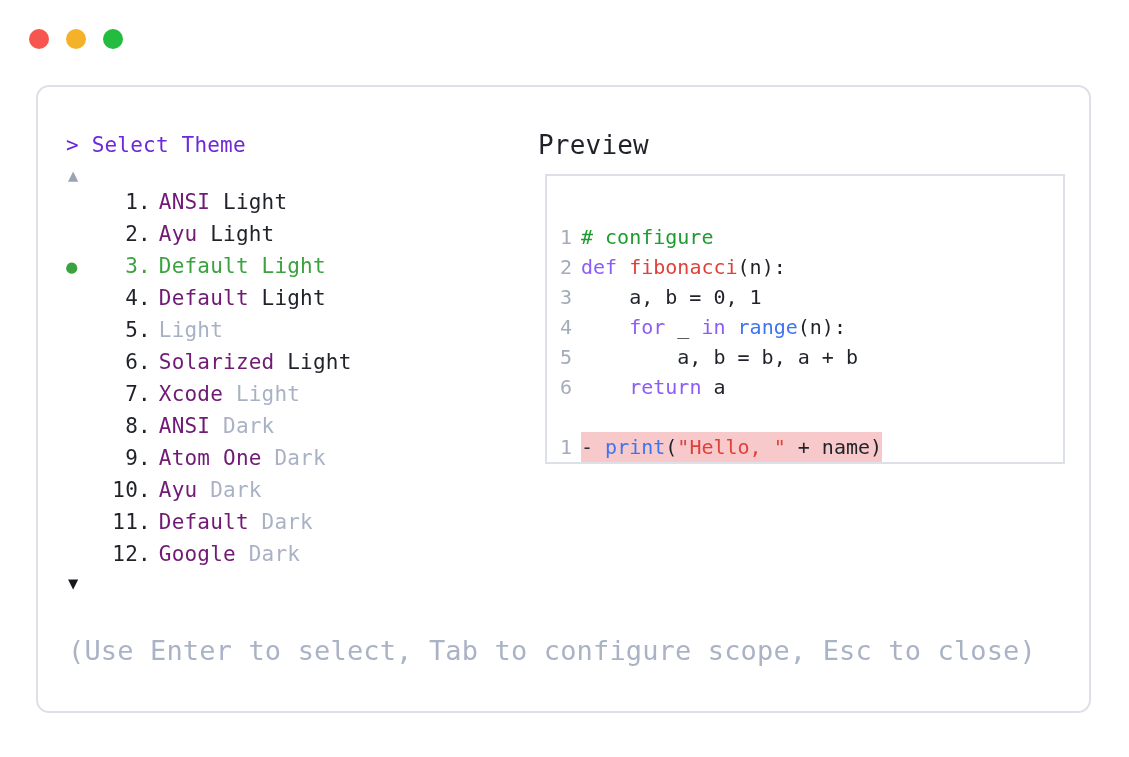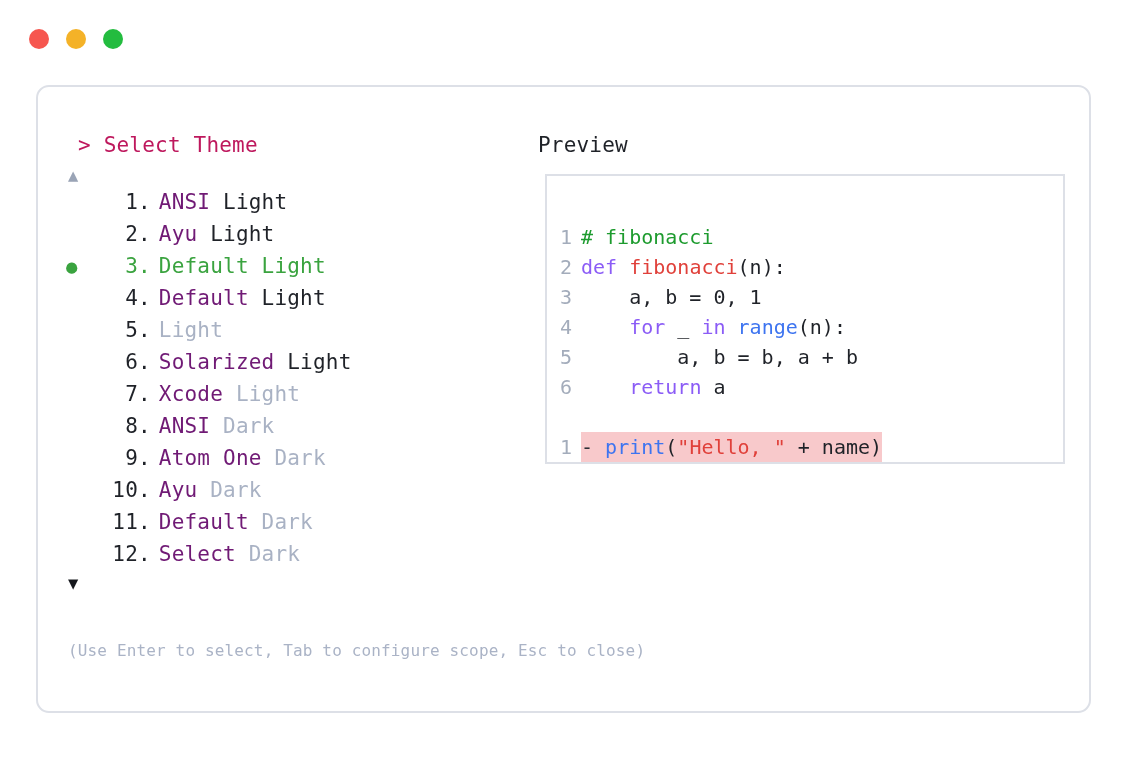--- a/index.html
+++ b/index.html
@@ -58,24 +58,23 @@
   
   .picker {
     position: absolute;
     left: 28px;
     top: 45px;
     width: 460px;
   }
   .prompt-line {
     font-size: 21px;
     line-height: 26px;
-    color: #be185d;
+    color: #6d28d9;
     letter-spacing: 0.2px;
     white-space: pre;
-    margin-left: 12px;
   }
   .scroll-arrow {
     font-size: 17px;
     line-height: 22px;
     margin-top: 6px;
     margin-left: 2px;
     height: 22px;
     user-select: none;
   }
   .scroll-arrow.up   { color: #9aa4b6; }
@@ -115,33 +114,33 @@
   .label-sub.muted { color: #a9b2c4; }
   .theme-item.selected .idx,
   .theme-item.selected .dotsep,
   .theme-item.selected .label-main,
   .theme-item.selected .label-sub { color: #3aa33f; }
 
   .hint {
     position: absolute;
     left: 30px;
     top: 551px;
-    font-size: 16px;
+    font-size: 27px;
     line-height: 26px;
     color: #aab3c6;
     letter-spacing: 0.15px;
     white-space: pre;
   }
 
   
   .preview-head {
     position: absolute;
     left: 500px;
     top: 45px;
-    font-size: 21px;
+    font-size: 26px;
     line-height: 26px;
     color: #1f2228;
     letter-spacing: 0.2px;
   }
   .preview-panel {
     position: absolute;
     left: 507px;
     top: 87px;
     width: 520px;
     height: 290px;
@@ -211,31 +210,31 @@
           <li class="theme-item"><span class="bullet-slot">●</span><span class="idx">2</span><span class="dotsep">.</span><span class="label-main">Ayu </span><span class="label-sub">Light</span></li>
           <li class="theme-item selected"><span class="bullet-slot">●</span><span class="idx">3</span><span class="dotsep">.</span><span class="label-main">Default </span><span class="label-sub">Light</span></li>
           <li class="theme-item"><span class="bullet-slot">●</span><span class="idx">4</span><span class="dotsep">.</span><span class="label-main">Default </span><span class="label-sub">Light</span></li>
           <li class="theme-item"><span class="bullet-slot">●</span><span class="idx">5</span><span class="dotsep">.</span><span class="label-sub muted">Light</span></li>
           <li class="theme-item"><span class="bullet-slot">●</span><span class="idx">6</span><span class="dotsep">.</span><span class="label-main">Solarized </span><span class="label-sub">Light</span></li>
           <li class="theme-item"><span class="bullet-slot">●</span><span class="idx">7</span><span class="dotsep">.</span><span class="label-main">Xcode </span><span class="label-sub muted">Light</span></li>
           <li class="theme-item"><span class="bullet-slot">●</span><span class="idx">8</span><span class="dotsep">.</span><span class="label-main">ANSI </span><span class="label-sub muted">Dark</span></li>
           <li class="theme-item"><span class="bullet-slot">●</span><span class="idx">9</span><span class="dotsep">.</span><span class="label-main">Atom One </span><span class="label-sub muted">Dark</span></li>
           <li class="theme-item"><span class="bullet-slot">●</span><span class="idx">10</span><span class="dotsep">.</span><span class="label-main">Ayu </span><span class="label-sub muted">Dark</span></li>
           <li class="theme-item"><span class="bullet-slot">●</span><span class="idx">11</span><span class="dotsep">.</span><span class="label-main">Default </span><span class="label-sub muted">Dark</span></li>
-          <li class="theme-item"><span class="bullet-slot">●</span><span class="idx">12</span><span class="dotsep">.</span><span class="label-main">Select </span><span class="label-sub muted">Dark</span></li>
+          <li class="theme-item"><span class="bullet-slot">●</span><span class="idx">12</span><span class="dotsep">.</span><span class="label-main">Google </span><span class="label-sub muted">Dark</span></li>
         </ul>
       <div class="scroll-arrow down">▼</div>
     </div>
 
     <div class="hint">(Use Enter to select, Tab to configure scope, Esc to close)</div>
 
     <div class="preview-head">Preview</div>
     <div class="preview-panel">
       <div class="code" id="code-block">
-          <div class="code-line"><span class="gutter">1</span><span class="src"><span class="tok-comment"># fibonacci</span></span></div>
+          <div class="code-line"><span class="gutter">1</span><span class="src"><span class="tok-comment"># configure</span></span></div>
           <div class="code-line"><span class="gutter">2</span><span class="src"><span class="tok-kw">def </span><span class="tok-fn">fibonacci</span><span class="tok-plain">(n):</span></span></div>
           <div class="code-line"><span class="gutter">3</span><span class="src"><span class="tok-plain">    a, b = 0, 1</span></span></div>
           <div class="code-line"><span class="gutter">4</span><span class="src"><span class="tok-plain">    </span><span class="tok-kw">for</span><span class="tok-plain"> _ </span><span class="tok-kw">in </span><span class="tok-builtin">range</span><span class="tok-plain">(n):</span></span></div>
           <div class="code-line"><span class="gutter">5</span><span class="src"><span class="tok-plain">        a, b = b, a + b</span></span></div>
           <div class="code-line"><span class="gutter">6</span><span class="src"><span class="tok-plain">    </span><span class="tok-kw">return</span><span class="tok-plain"> a</span></span></div>
           <div class="code-blank"></div>
           <div class="code-line diff-line"><span class="gutter">1</span><span class="src diff-del"><span class="marker-del">- </span><span class="tok-builtin">print</span><span class="tok-plain">(</span><span class="tok-str">"Hello, "</span><span class="tok-plain"> + name)</span></span></div>
           <div class="code-line diff-line"><span class="gutter">1</span><span class="src diff-add"></span><span class="tok-plain" style="color: rgb(31, 34, 40);">)</span></div>
         </div>
     </div>

